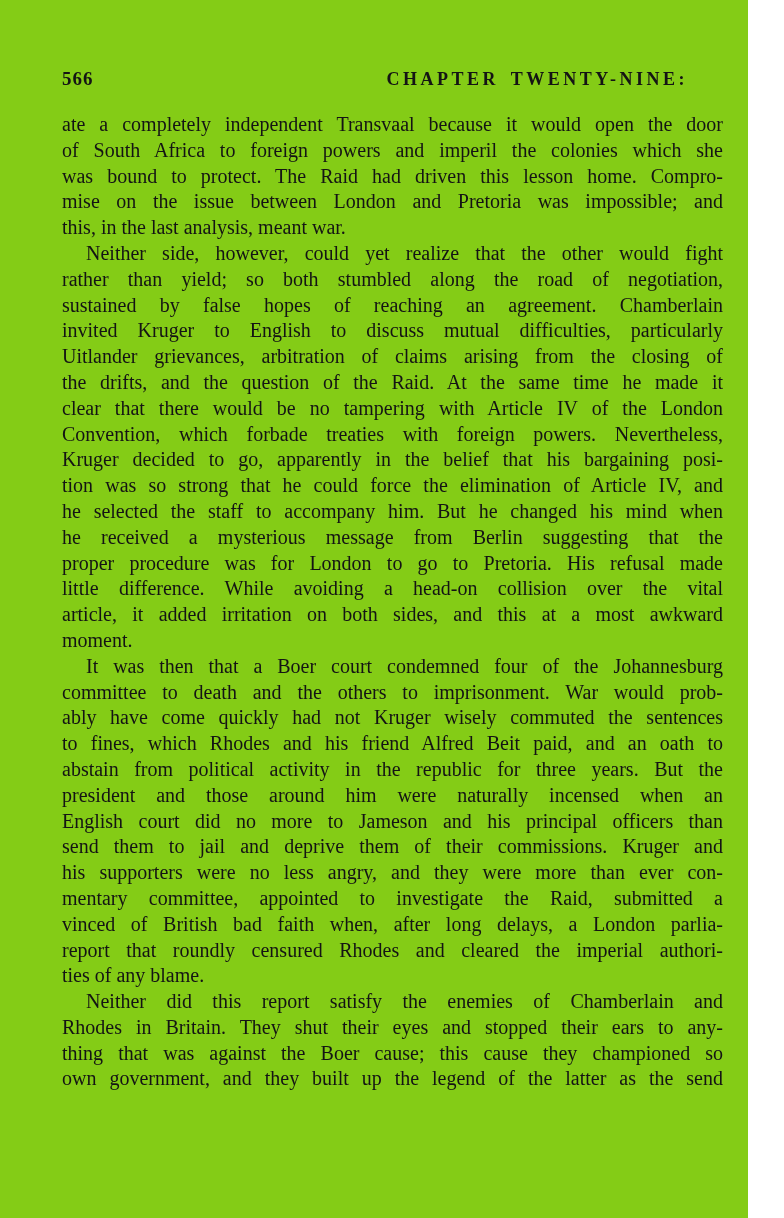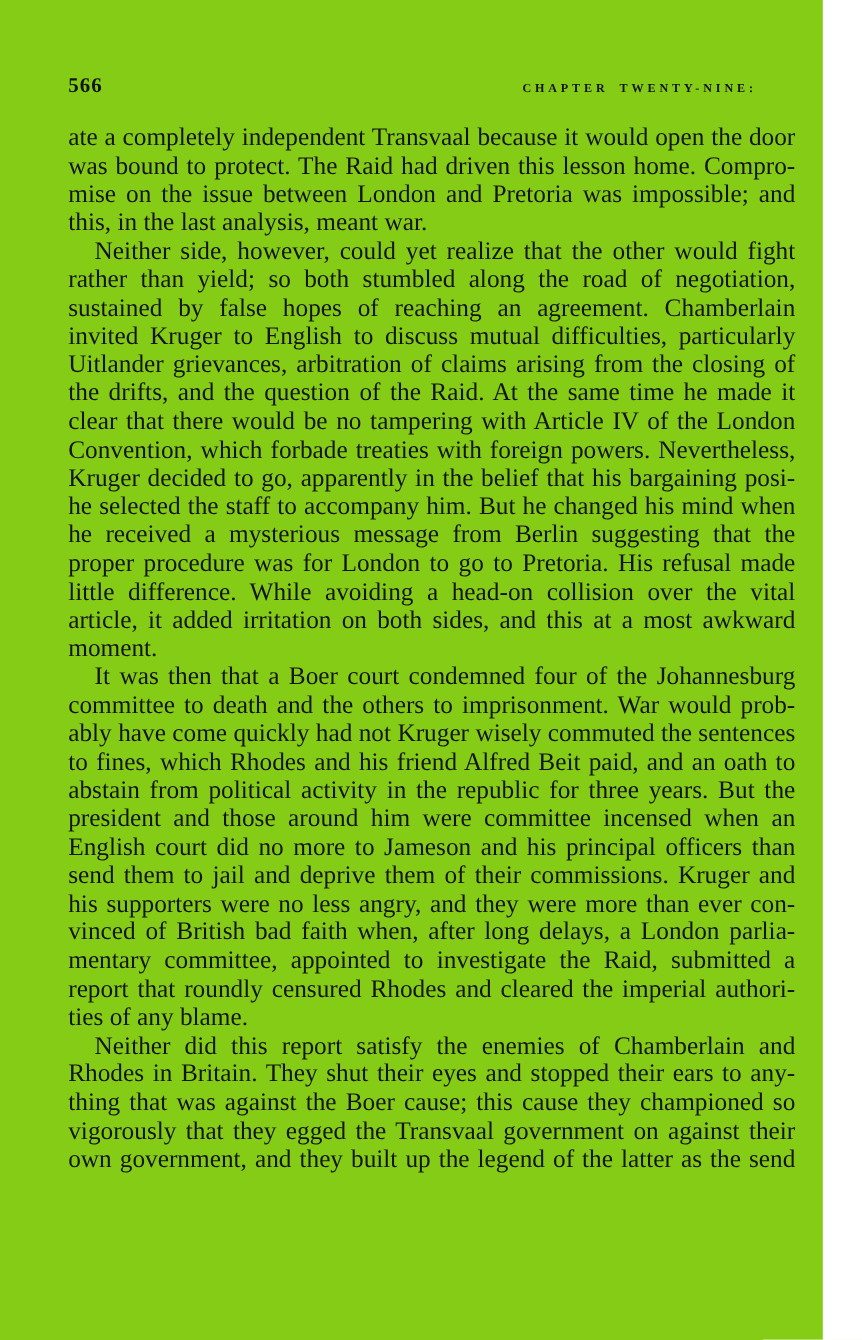--- a/index.html
+++ b/index.html
@@ -24,37 +24,37 @@
     display: flex;
     justify-content: space-between;
     align-items: baseline;
   }
   .pagenum {
     font-size: 19px;
     font-weight: bold;
     letter-spacing: 1px;
   }
   .chapter {
-    font-size: 11px;
+    font-size: 18px;
     font-weight: bold;
     letter-spacing: 3.5px;
     word-spacing: 4px;
   }
   .body {
     position: absolute;
     left: 62px;
     top: 112px;
     width: 661px;
   }
   .para {
     margin: 0;
     padding: 0;
   }
   .line {
-    font-size: 23px;
+    font-size: 20px;
     line-height: 25.8px;
     text-align: justify;
     text-align-last: justify;
     white-space: normal;
   }
   .para .line:last-child {
     text-align-last: left;
   }
   .para.jl .line:last-child {
     text-align-last: justify;
@@ -67,57 +67,58 @@
 <body>
 
 <div class="page">
   <div class="header">
     <span class="pagenum">566</span>
     <span class="chapter">CHAPTER TWENTY-NINE:</span>
   </div>
   <div class="body">
       <div class="para">
         <div class="line">ate a completely independent Transvaal because it would open the door</div>
+        <div class="line">of South Africa to foreign powers and imperil the colonies which she</div>
         <div class="line">was bound to protect. The Raid had driven this lesson home.  Compro-</div>
         <div class="line">mise on the issue between London and Pretoria was impossible; and</div>
         <div class="line">this, in the last analysis, meant war.</div>
       </div>
       <div class="para indent">
         <div class="line">Neither side, however, could yet realize that the other would fight</div>
         <div class="line">rather than yield; so both stumbled along the road of negotiation,</div>
         <div class="line">sustained by false hopes of reaching an agreement.  Chamberlain</div>
         <div class="line">invited Kruger to English to discuss mutual difficulties, particularly</div>
         <div class="line">Uitlander grievances, arbitration of claims arising from the closing of</div>
         <div class="line">the drifts, and the question of the Raid.  At the same time he made it</div>
         <div class="line">clear that there would be no tampering with Article IV of the London</div>
         <div class="line">Convention, which forbade treaties with foreign powers.  Nevertheless,</div>
         <div class="line">Kruger decided to go, apparently in the belief that his bargaining posi-</div>
+        <div class="line">tion was so strong that he could force the elimination of Article IV, and</div>
         <div class="line">he selected the staff to accompany him.  But he changed his mind when</div>
         <div class="line">he received a mysterious message from Berlin suggesting that the</div>
         <div class="line">proper procedure was for London to go to Pretoria.  His refusal made</div>
         <div class="line">little difference.  While avoiding a head-on collision over the vital</div>
         <div class="line">article, it added irritation on both sides, and this at a most awkward</div>
         <div class="line">moment.</div>
       </div>
       <div class="para indent">
         <div class="line">It was then that a Boer court condemned four of the Johannesburg</div>
         <div class="line">committee to death and the others to imprisonment. War would prob-</div>
         <div class="line">ably have come quickly had not Kruger wisely commuted the sentences</div>
         <div class="line">to fines, which Rhodes and his friend Alfred Beit paid, and an oath to</div>
         <div class="line">abstain from political activity in the republic for three years.  But the</div>
-        <div class="line">president and those around him were committee incensed when an</div>
+        <div class="line">president and those around him were naturally incensed when an</div>
         <div class="line">English court did no more to Jameson and his principal officers than</div>
         <div class="line">send them to jail and deprive them of their commissions.  Kruger and</div>
         <div class="line">his supporters were no less angry, and they were more than ever con-</div>
+        <div class="line">mentary committee, appointed to investigate the Raid, submitted a</div>
         <div class="line">vinced of British bad faith when, after long delays, a London parlia-</div>
-        <div class="line">mentary committee, appointed to investigate the Raid, submitted a</div>
         <div class="line">report that roundly censured Rhodes and cleared the imperial authori-</div>
         <div class="line">ties of any blame.</div>
       </div>
       <div class="para indent jl">
         <div class="line">Neither did this report satisfy the enemies of Chamberlain and</div>
         <div class="line">Rhodes in Britain. They shut their eyes and stopped their ears to any-</div>
         <div class="line">thing that was against the Boer cause; this cause they championed so</div>
-        <div class="line">vigorously that they egged the Transvaal government on against their</div>
         <div class="line">own government, and they built up the legend of the latter as the send</div>
       </div>
     </div>
 </div>
 
 </body></html>

